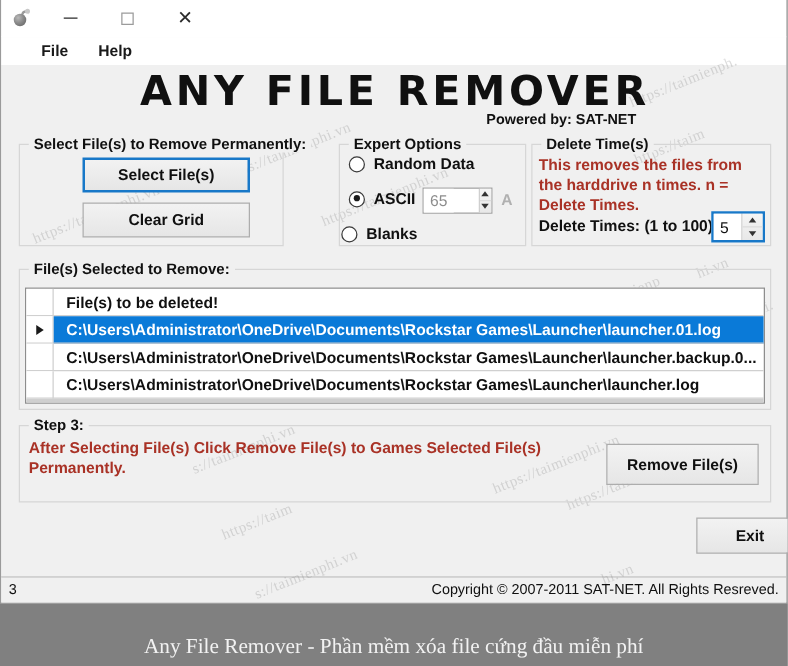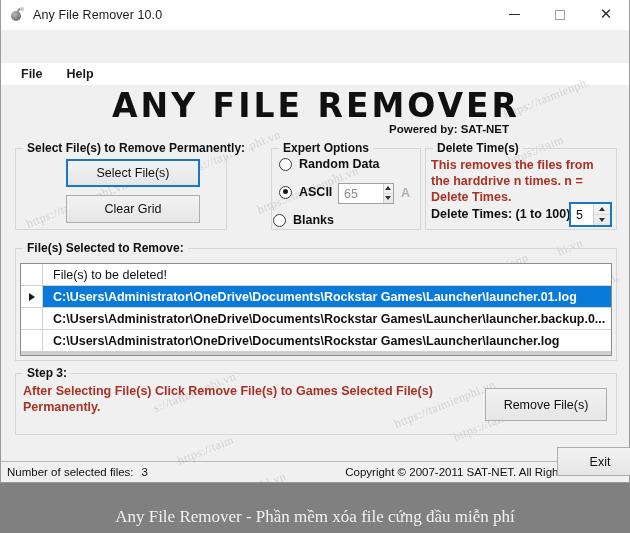--- a/index.html
+++ b/index.html
@@ -89,24 +89,23 @@
   .win-btn .gl-close {
     font-size: 15px; color: #2b2b2b; line-height: 1;
     font-family: "DejaVu Sans", sans-serif;
   }
 
   
   .menubar {
     height: 22px;
     display: flex;
     align-items: center;
-    padding-left: 8px;
+    padding-left: 20px;
     background: #ffffff;
     flex: 0 0 auto;
-    margin-top: 33px;
   }
   .menu-item {
     font-size: 12.5px;
     color: #1a1a1a;
     padding: 2px 12px;
     font-weight: bold;
   }
 
   
   .client {
@@ -170,21 +169,21 @@
 
   
   .btn {
     background: linear-gradient(#f2f2f2, #e6e6e6);
     border: 1px solid #adadad;
     font-size: 12.5px;
     color: #101010;
     display: flex;
     align-items: center;
     justify-content: center;
-    font-weight: normal;
+    font-weight: bold;
   }
   .btn.focus {
     border: 2px solid #1878c8;
   }
 
   
   .radio-row {
     position: absolute;
     display: flex;
     align-items: center;
@@ -301,21 +300,21 @@
     border-bottom: 1px solid #d0d0d0;
     display: flex;
     align-items: center;
     padding-left: 10px;
     font-size: 12.5px;
     color: #101010;
     white-space: nowrap;
     overflow: hidden;
     font-weight: bold;
   }
-  .grid-row.header .cell { font-weight: normal; text-align: center; }
+  .grid-row.header .cell { font-weight: bold; text-align: center; }
   .grid-row.sel .cell {
     background: #0a7ad8;
     color: #ffffff;
   }
   .caret {
     width: 0; height: 0;
     border-top: 4.5px solid transparent;
     border-bottom: 4.5px solid transparent;
     border-left: 6px solid #1a1a1a;
   }
@@ -359,21 +358,20 @@
 <div id="app">
 
   <div class="window">
 
     <div class="titlebar">
       <div class="title-icon">
         <div class="fuse"></div>
         <div class="spark"></div>
         <div class="bomb"></div>
       </div>
-      <div class="title-text">Any File Remover 10.0</div>
       <div class="win-btns">
         <div class="win-btn">
           <span class="gl-min"></span>
         </div>
         <div class="win-btn">
           <span class="gl-max"></span>
         </div>
         <div class="win-btn">
           <span class="gl-close">✕</span>
         </div>
@@ -490,21 +488,20 @@
       </div>
       <div class="red" style="position:absolute; left:22px; top:298px; width:450px;">After Selecting File(s) Click Remove File(s) to Games Selected File(s) Permanently.</div>
       <div class="btn" style="position:absolute; left:484px; top:303px; width:122px; height:33px;">Remove File(s)</div>
 
       <div class="btn" style="position:absolute; left:556px; top:362px; width:86px; height:29px;">Exit</div>
 
     </div>
 
     <div class="statusbar">
       <div class="status-left">
-        <span>Number of selected files:</span>
         <span>3</span>
       </div>
       <div>Copyright © 2007-2011 SAT-NET. All Rights Resreved.</div>
     </div>
 
   </div>
 
   <div class="caption">
     <span>Any File Remover - Phần mềm xóa file cứng đầu miễn phí</span>
   </div>

